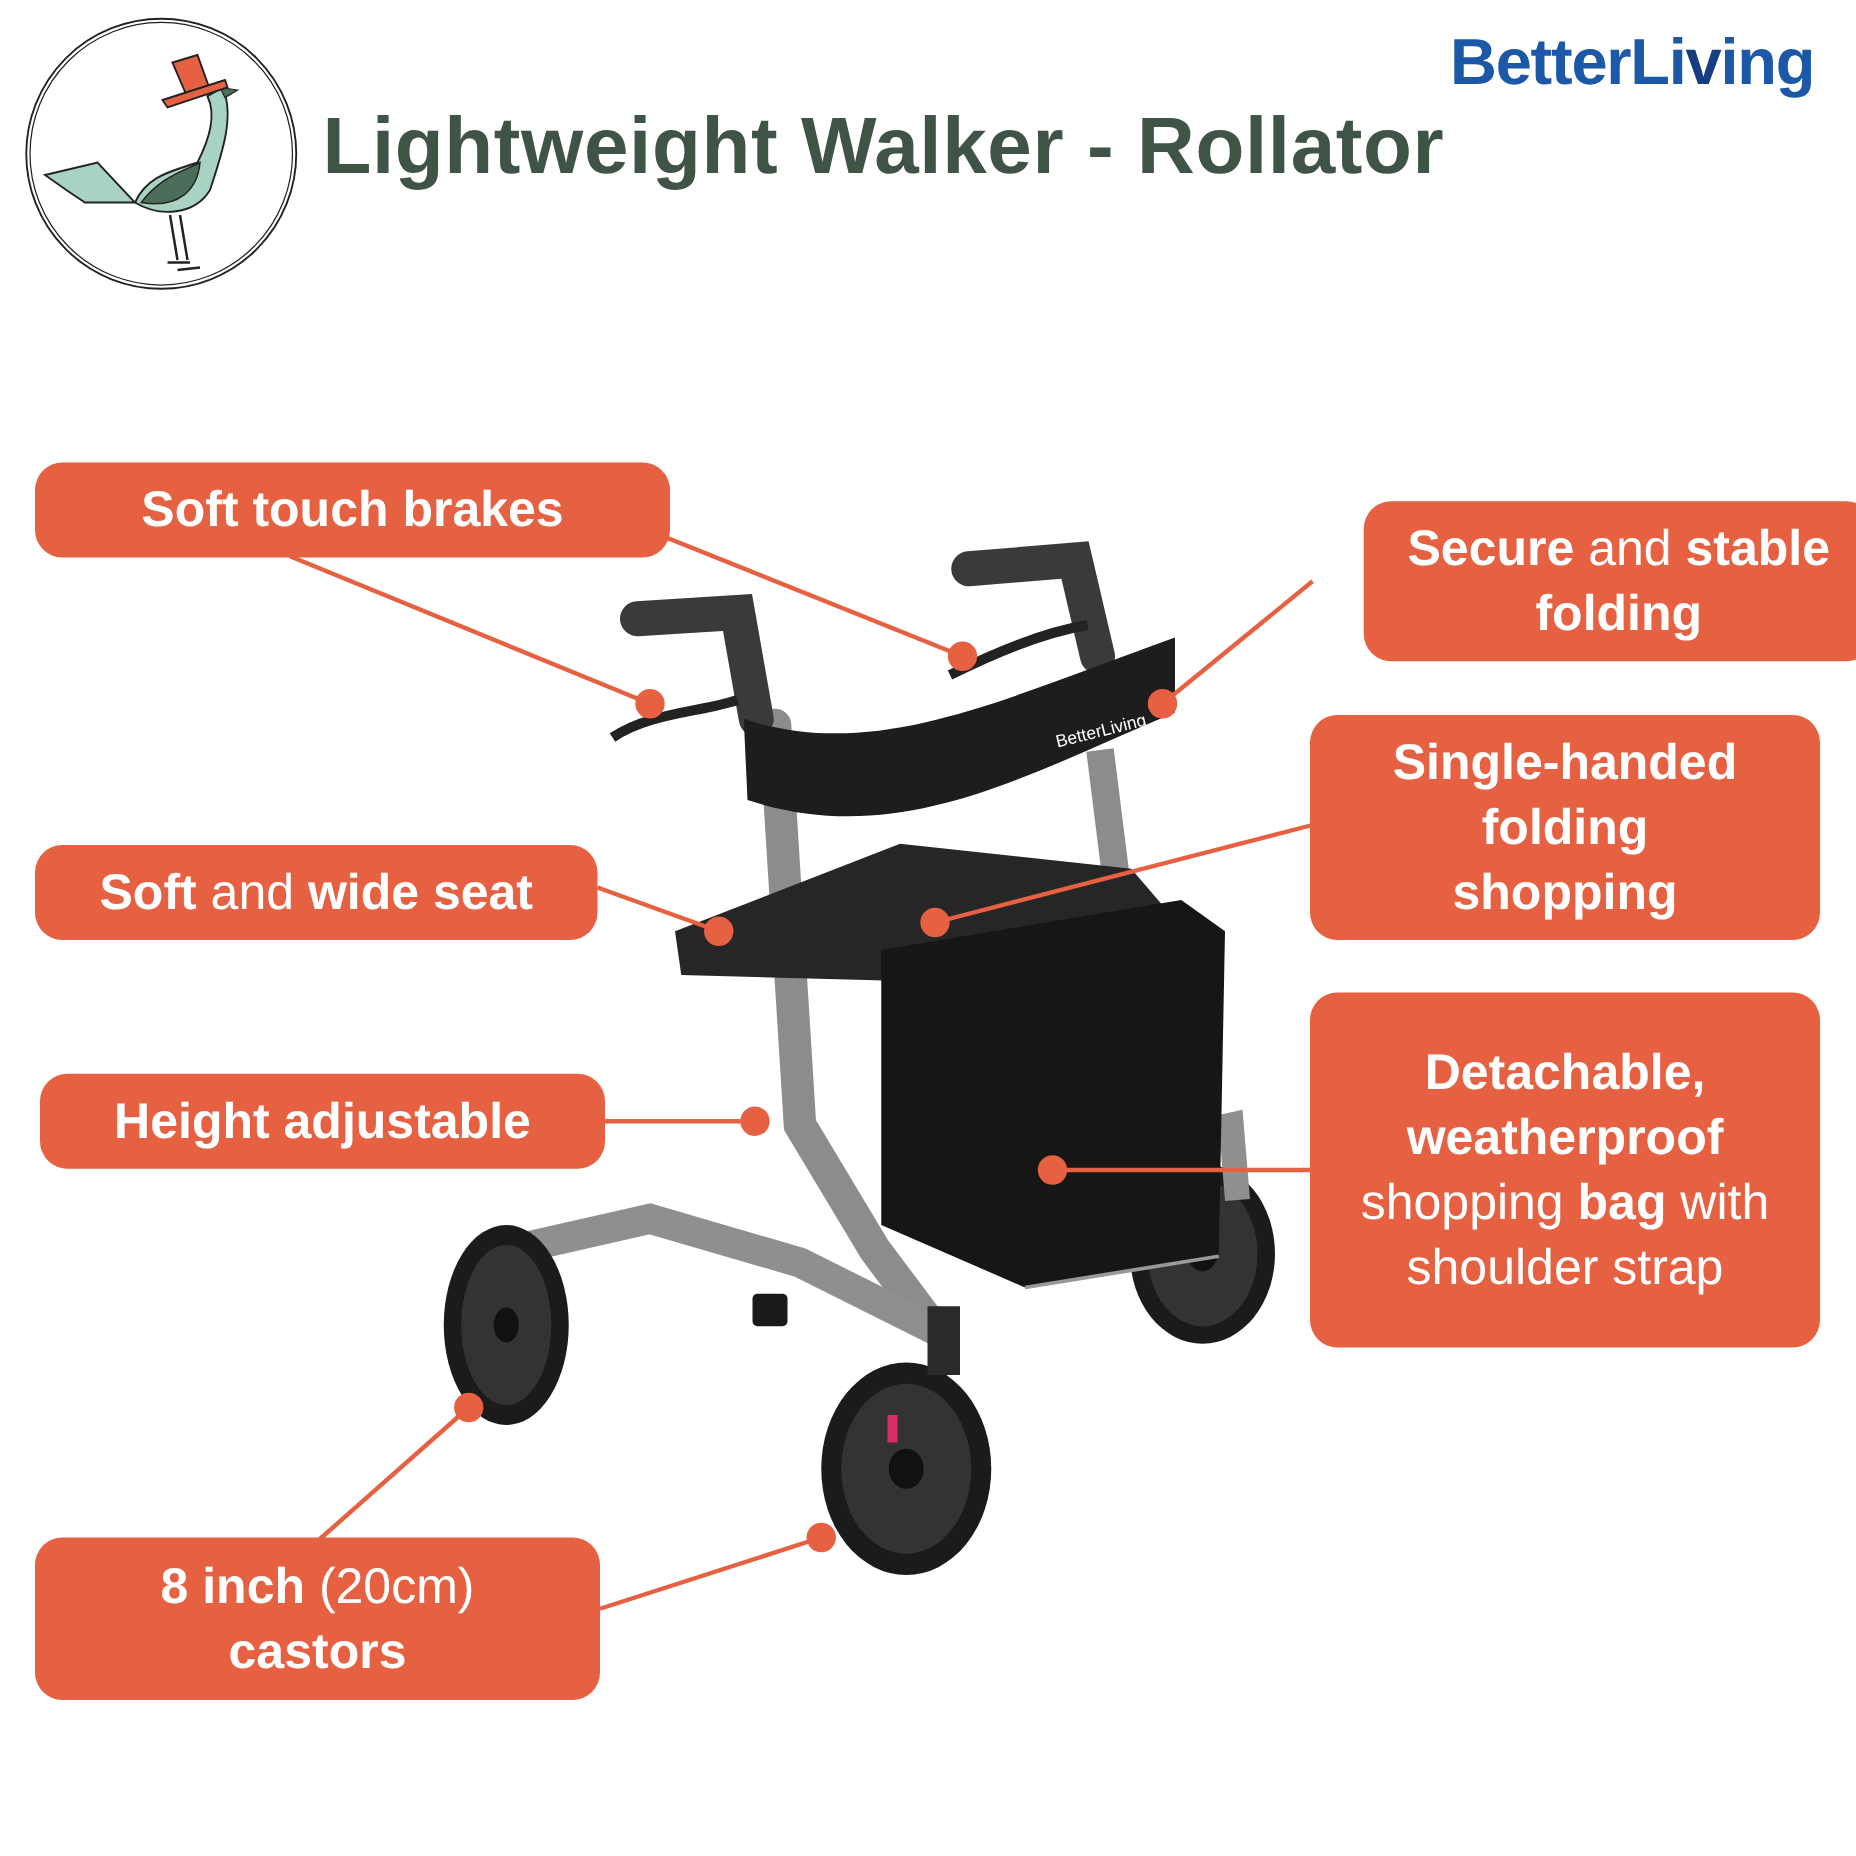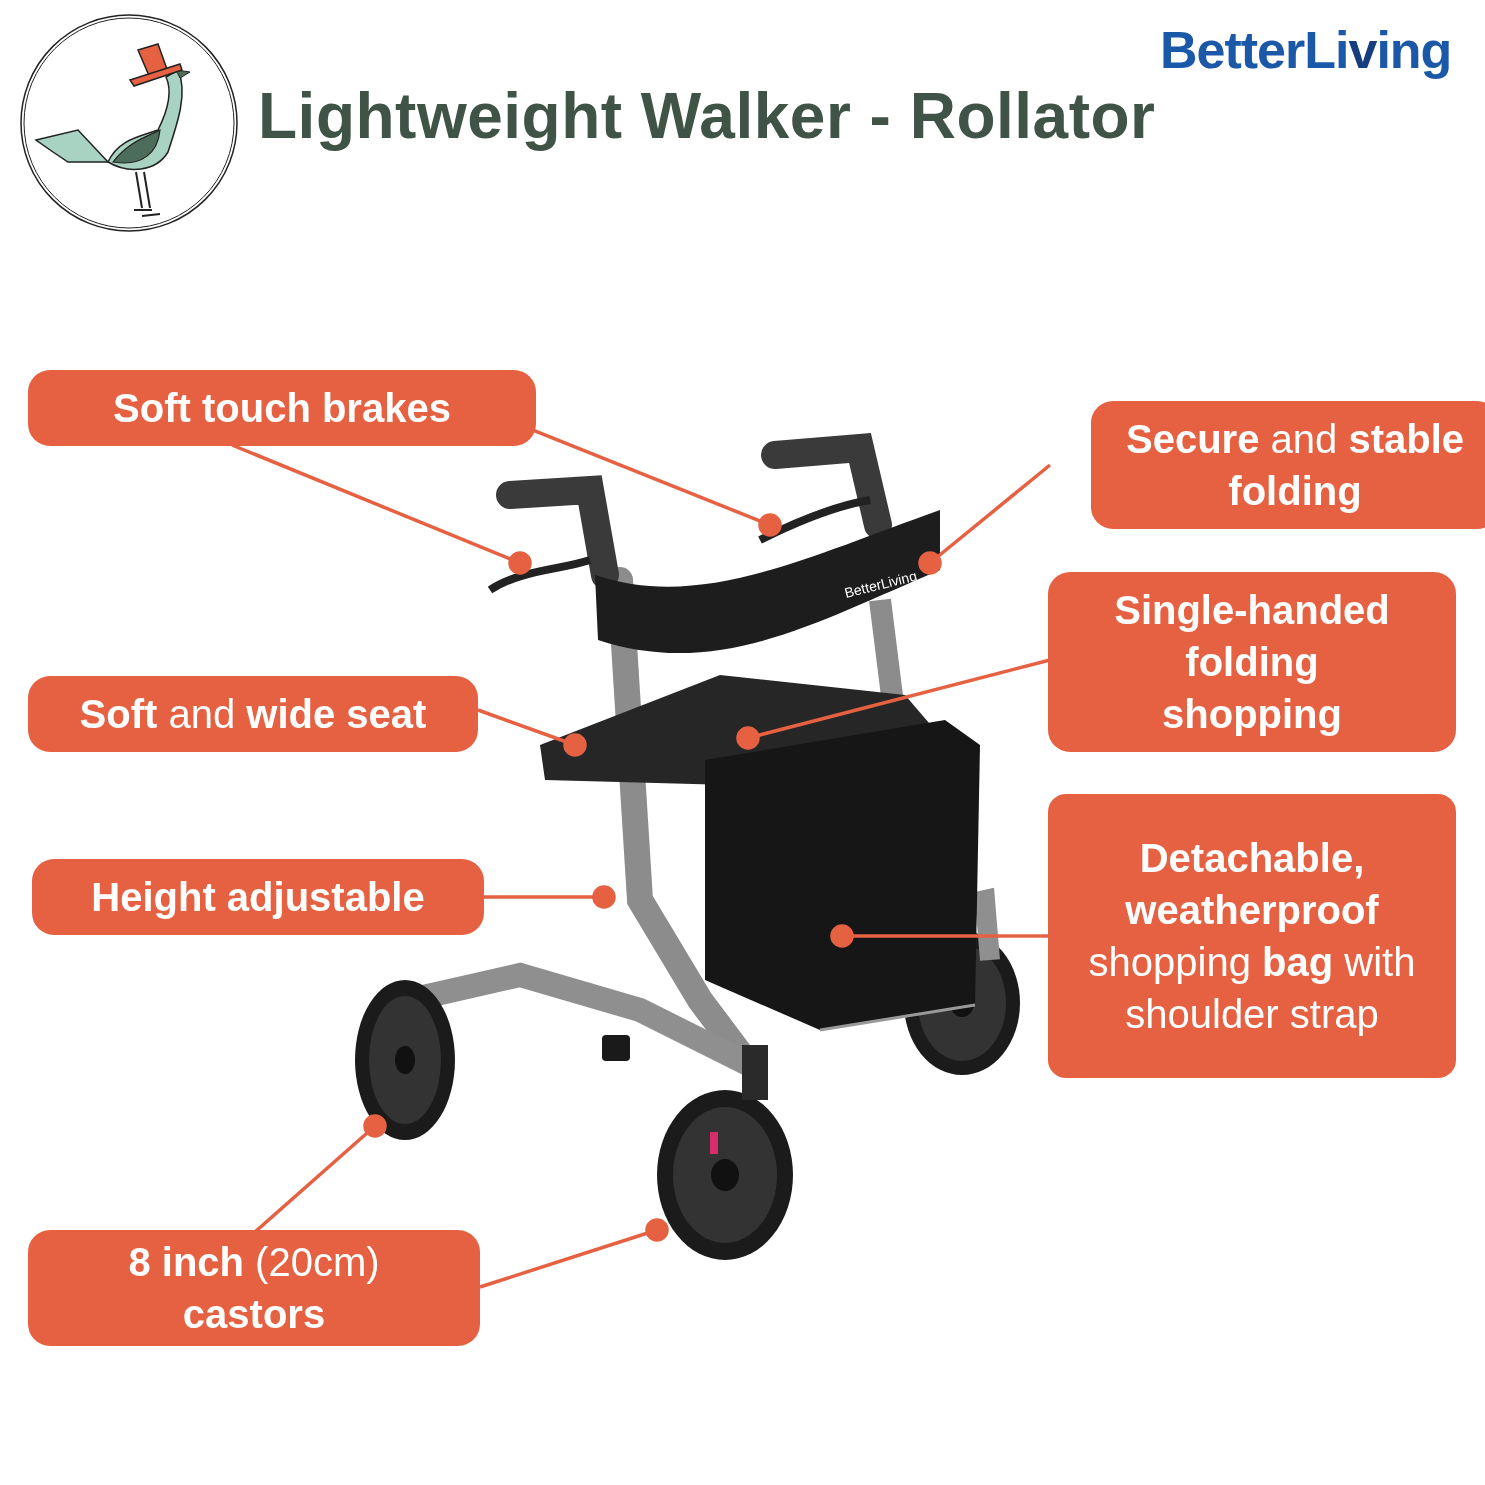--- a/index.html
+++ b/index.html
@@ -108,34 +108,34 @@
 </div>
 
 <div class="callout" style="left:28px;top:676px;width:450px;height:76px;">
   <div><b>Soft</b><span class="n" style="white-space:pre"> and </span><b>wide seat</b></div>
 </div>
 
 <div class="callout" style="left:32px;top:859px;width:452px;height:76px;">
   <div><b>Height adjustable</b></div>
 </div>
 
-<div class="callout" style="left:28px;top:1230px;width:452px;height:116px;">
+<div class="callout" style="left:28px;top:1230px;width:452px;height:130px;">
   <div><b>8 inch</b><span class="n" style="white-space:pre"> (20cm)</span></div>
   <div><b>castors</b></div>
 </div>
 
 <div class="callout" style="left:1048px;top:401px;width:408px;height:128px;margin-left:43px;">
   <div><b>Secure</b><span class="n" style="white-space:pre"> and </span><b>stable</b></div>
   <div><b>folding</b></div>
 </div>
 
 <div class="callout" style="left:1048px;top:572px;width:408px;height:180px;">
   <div><b>Single-handed</b></div>
   <div><b>folding</b></div>
   <div><b>shopping</b></div>
 </div>
 
-<div class="callout" style="left:1048px;top:794px;width:408px;height:284px;border-radius:18px;">
+<div class="callout" style="left:1048px;top:794px;width:408px;height:284px;">
   <div><b>Detachable,</b></div>
   <div><b>weatherproof</b></div>
   <div><span class="n" style="white-space:pre">shopping </span><b>bag</b><span class="n" style="white-space:pre"> with</span></div>
   <div><span class="n">shoulder strap</span></div>
 </div>
 
 </body></html>

